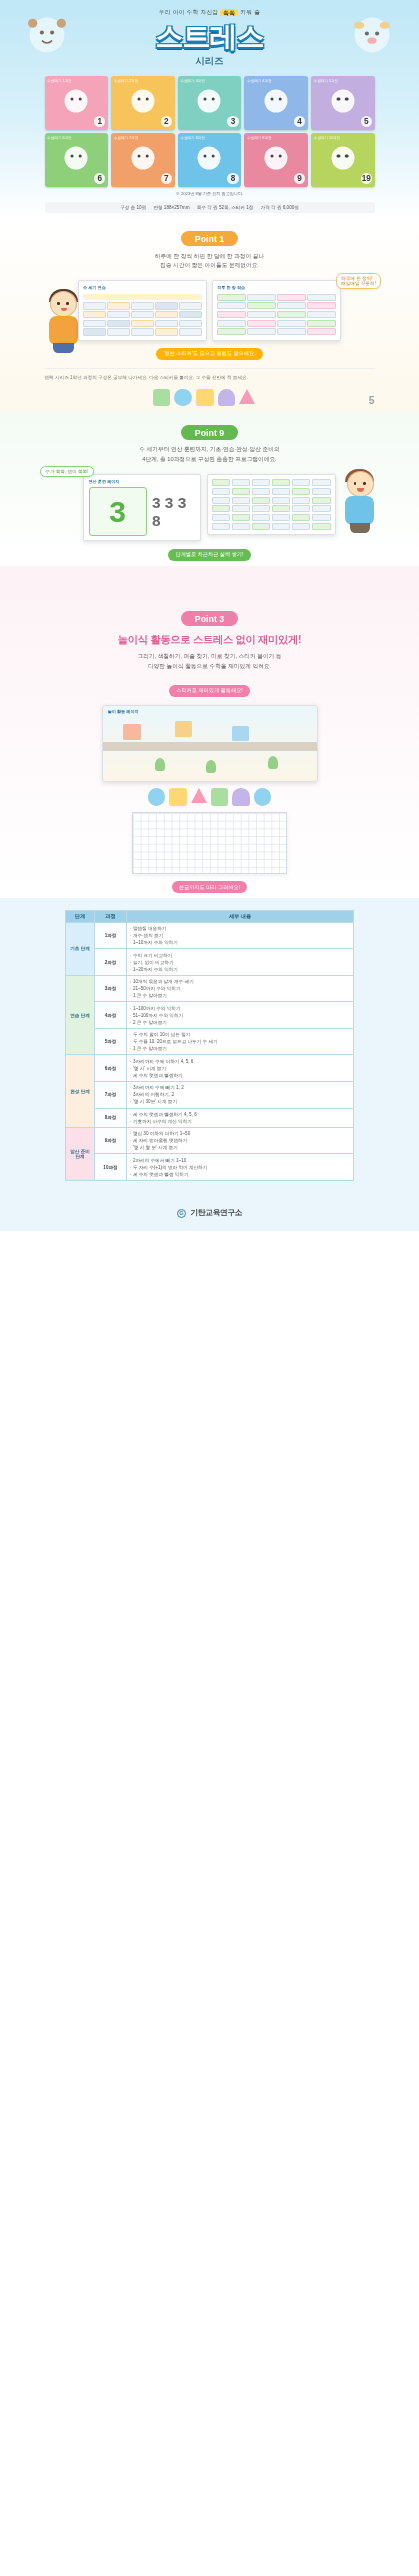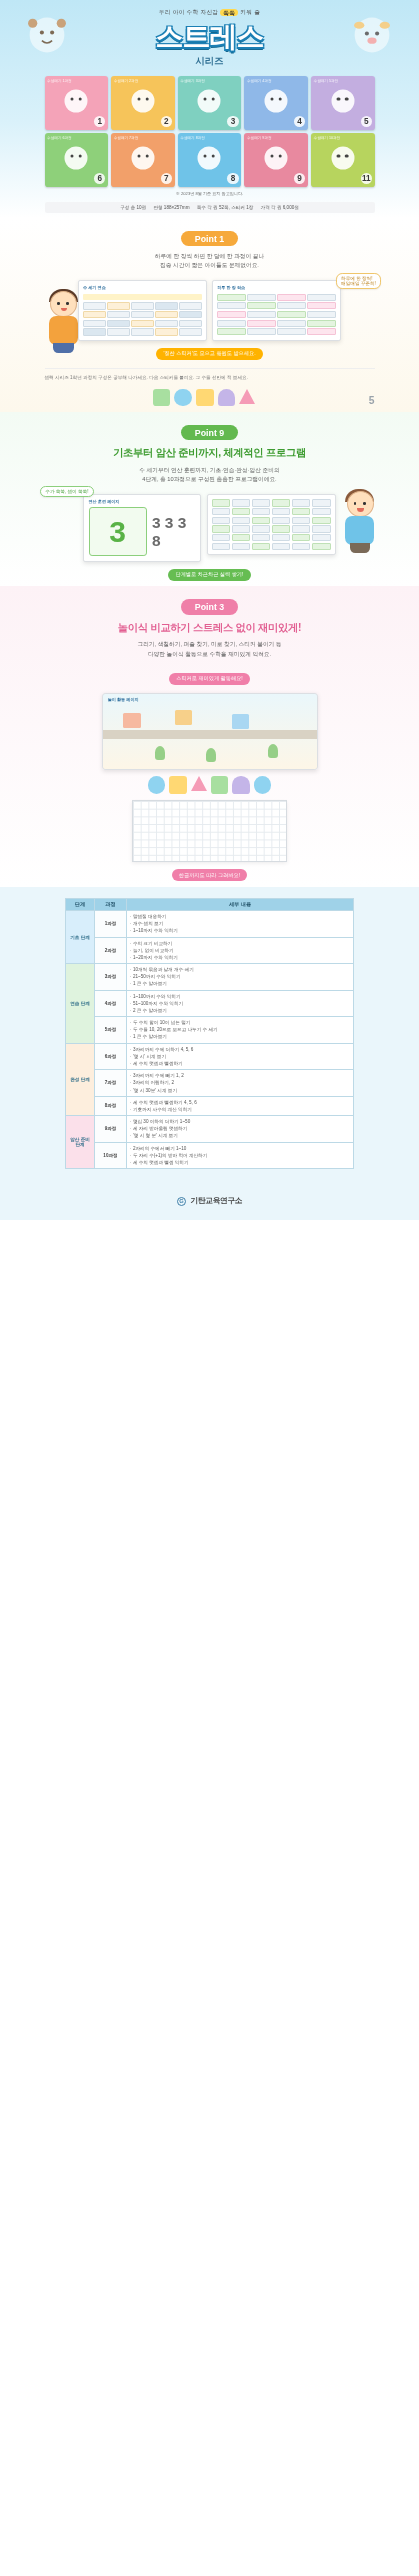--- a/index.html
+++ b/index.html
@@ -76,21 +76,21 @@
   .sec-2 { background: linear-gradient(180deg,#f3fbf4, #ffffff); }
   .sec-3 { background: linear-gradient(180deg,#fdf2f6, #ffffff); }
 
   .point-head { text-align: center; position: relative; }
   .point-badge {
     display: inline-block; font-size: 8.8px; font-weight: bold; color: #ffffff;
     padding: 2.6px 13.4px; border-radius: 8.2px; position: relative;
   }
   .p1 .point-badge { background: #f6a93b; }
   .p2 .point-badge { background: #63b94f; }
-  .p3 .point-badge { background: #ef7fa8; }
+  .p3 .point-badge { background: #ef7fa8; margin-top: 32px; }
   .point-title {
     margin-top: 6.2px; font-size: 10.3px; font-weight: bold; letter-spacing: -0.3px;
   }
   .p1 .point-title { color: #e08a1e; }
   .p2 .point-title { color: #3f9c32; }
   .p3 .point-title { color: #e25f92; }
   .point-desc {
     margin-top: 5.2px; font-size: 5.7px; line-height: 1.7; color: #5d5d5d;
   }
 
@@ -262,21 +262,21 @@
           <div class="bk-num">8</div>
         </div>
         <div class="book" style="background: rgb(232, 137, 159);">
           <div class="bk-top">수셈떼기 9과정</div>
           <div class="bk-face"></div>
           <div class="bk-num">9</div>
         </div>
         <div class="book" style="background: rgb(183, 212, 94);">
           <div class="bk-top">수셈떼기 10과정</div>
           <div class="bk-face"></div>
-          <div class="bk-num">11</div>
+          <div class="bk-num">19</div>
         </div>
       </div>
 
     <div class="hero-note">※ 2023년 8월 기준 표지 참고입니다.</div>
 
     <div class="spec-bar" id="specbar">
         <span>구성 총 10권</span>
         <span>판형 188×257mm</span>
         <span>쪽수 각 권 52쪽, 스티커 1장</span>
         <span>가격 각 권 6,000원</span>
@@ -373,21 +373,20 @@
           <div class="shape t"></div>
         </div>
       </div>
       <div style="font-size:10.3px;font-weight:bold;color:#9aa3ab;align-self:flex-end;">5</div>
     </div>
   </div>
 
   <div class="section sec-2 p2">
     <div class="point-head">
       <div class="point-badge">Point 9</div>
-      <div class="point-title">기초부터 암산 준비까지, 체계적인 프로그램</div>
       <div class="point-desc" style="white-space:pre-line">수 세기부터 연산 훈련까지, 기초·연습·완성·암산 준비의
 4단계, 총 10과정으로 구성된 촘촘한 프로그램이에요.</div>
     </div>
 
     <div class="mock-row" style="position:relative; align-items:flex-start;">
       <div class="kid" style="right:5.2px; top:-3.1px;">
         <div class="hair" style="background:#8a5a3b;"></div>
           <div class="head"></div>
         <div class="eye l"></div>
           <div class="eye r"></div>
@@ -449,21 +448,21 @@
     </div>
 
     <div style="text-align:center;">
       <div class="bubble green">단계별로 차근차근 실력 쌓기!</div>
     </div>
   </div>
 
   <div class="section sec-3 p3">
     <div class="point-head">
       <div class="point-badge">Point 3</div>
-      <div class="point-title">놀이식 비교하기 스트레스 없이 재미있게!</div>
+      <div class="point-title">놀이식 활동으로 스트레스 없이 재미있게!</div>
       <div class="point-desc" style="white-space:pre-line">그리기, 색칠하기, 퍼즐 찾기, 미로 찾기, 스티커 붙이기 등
 다양한 놀이식 활동으로 수학을 재미있게 익혀요.</div>
     </div>
 
     <div style="text-align:center;margin-top:6.2px;">
       <span class="bubble pink">스티커로 재미있게 활동해요!</span>
     </div>
 
     <div class="map-mock">
       <div class="road"></div>

